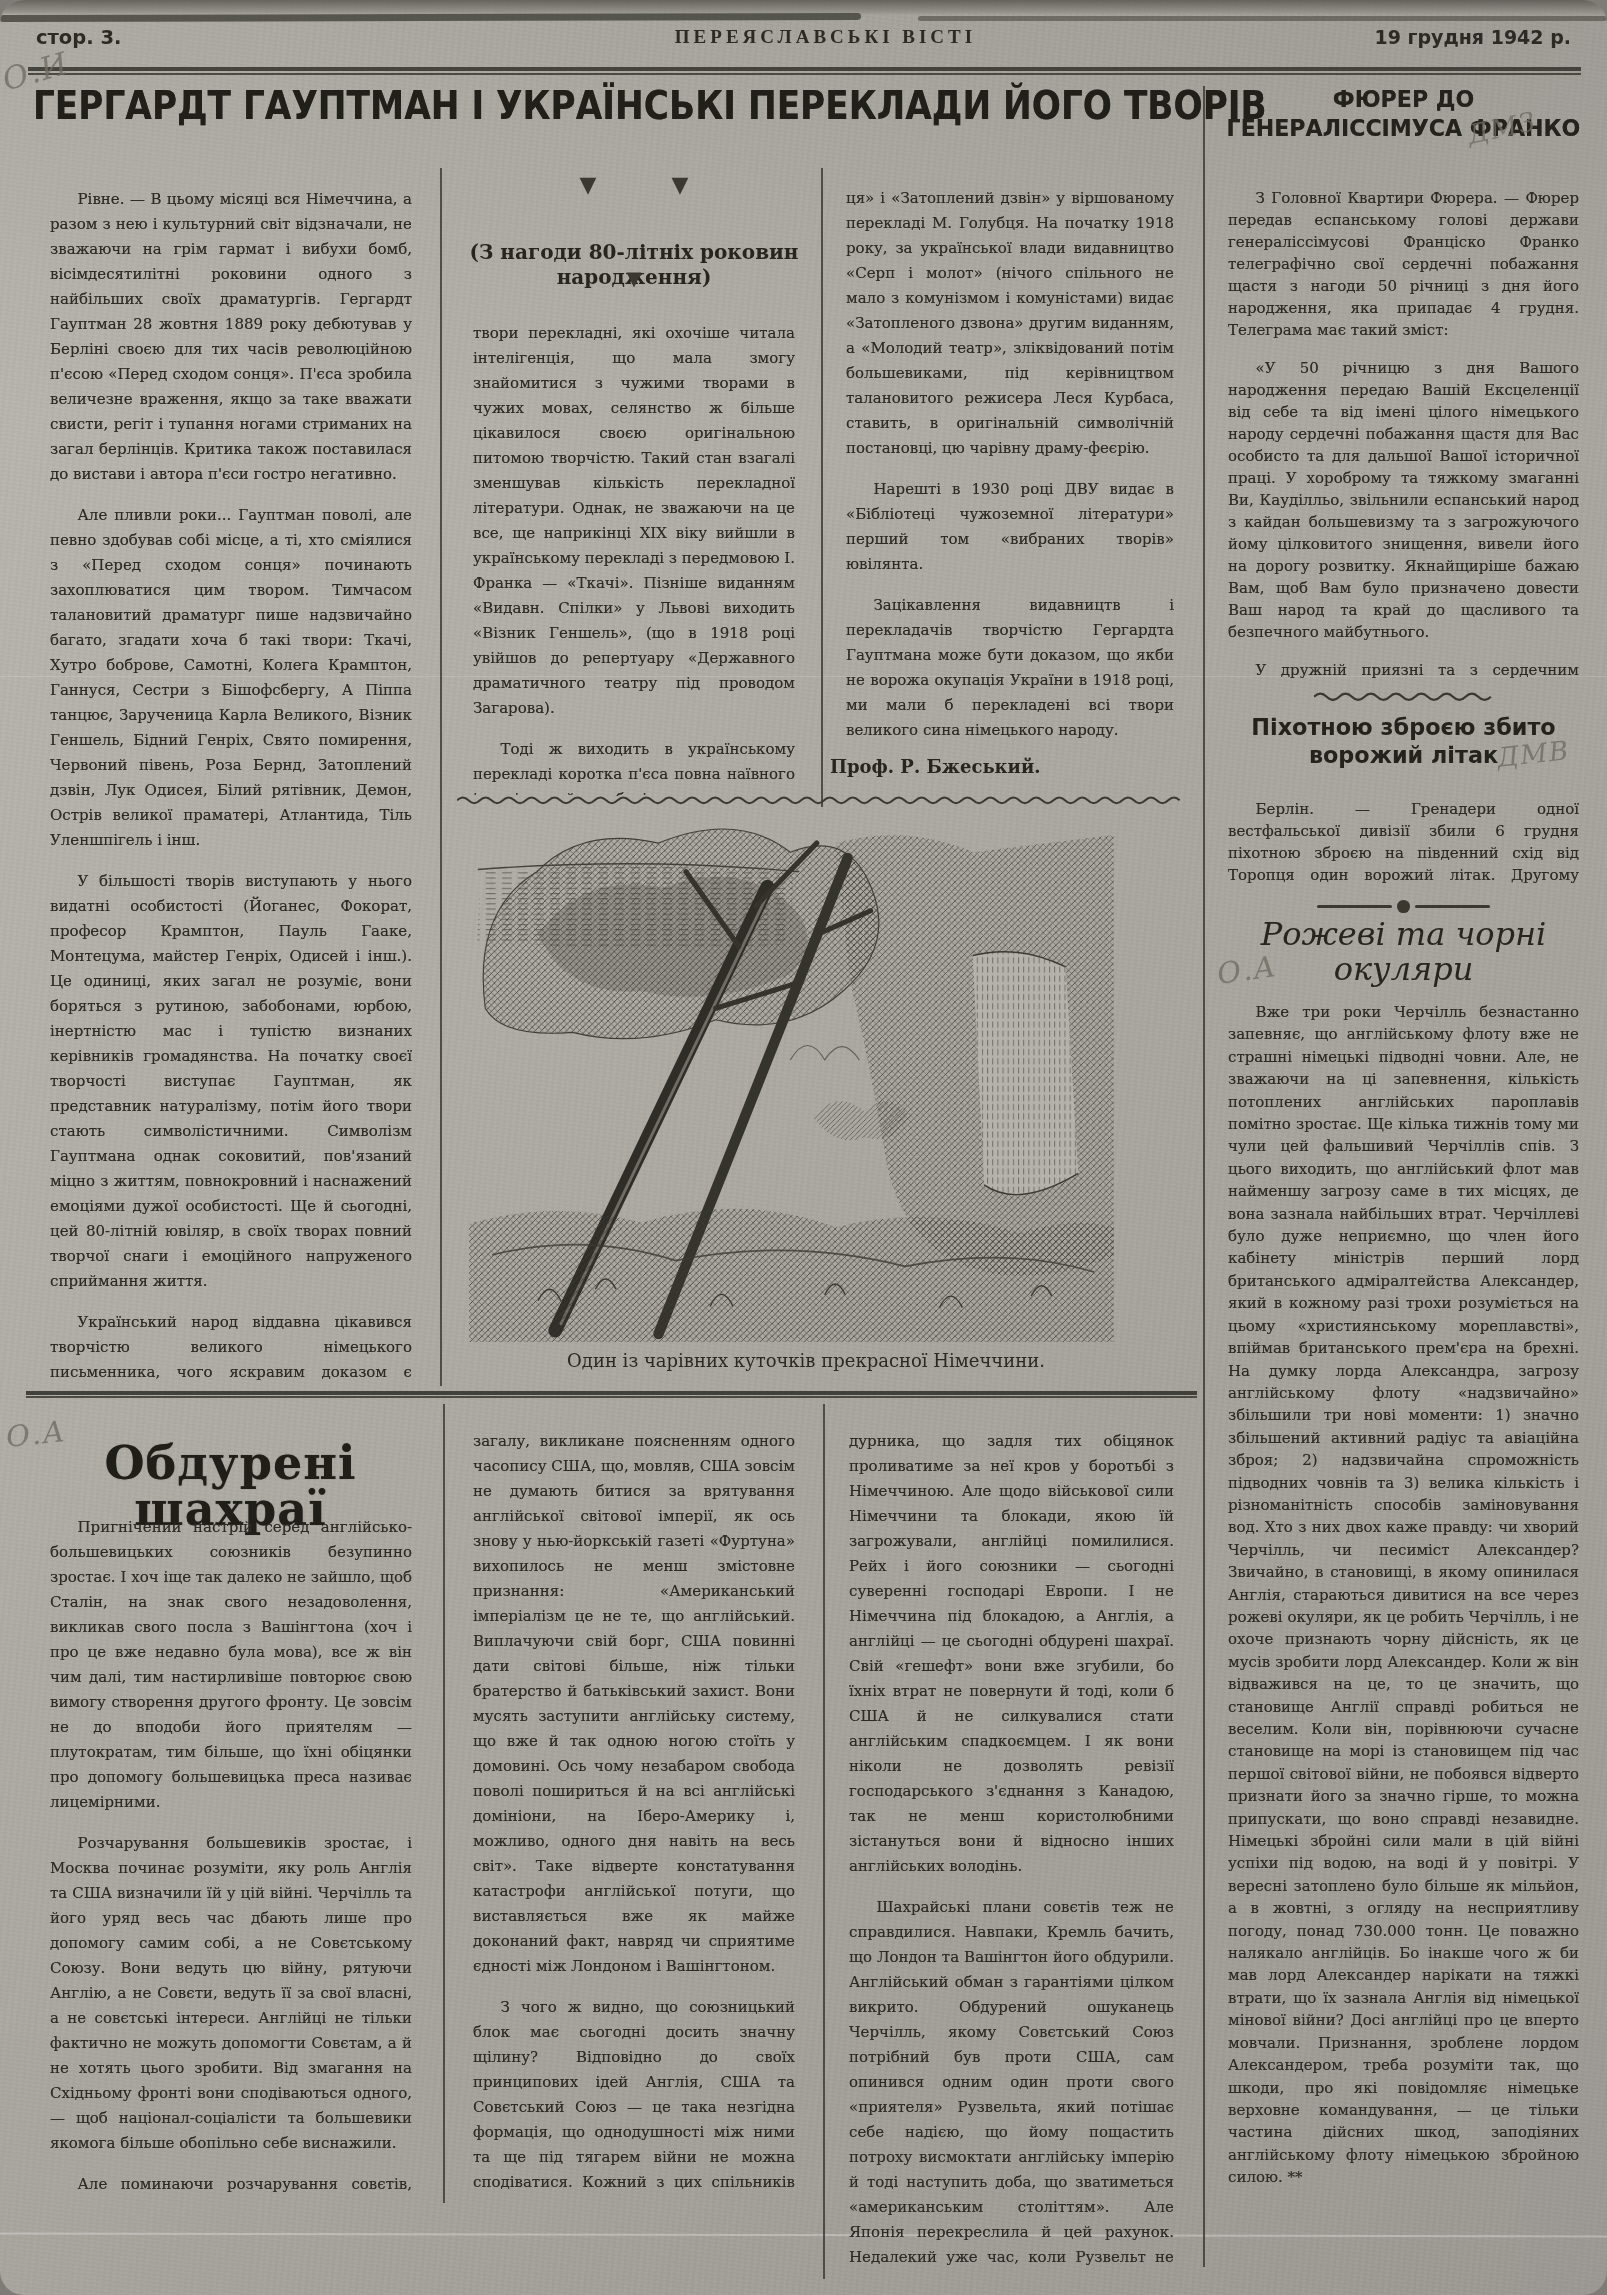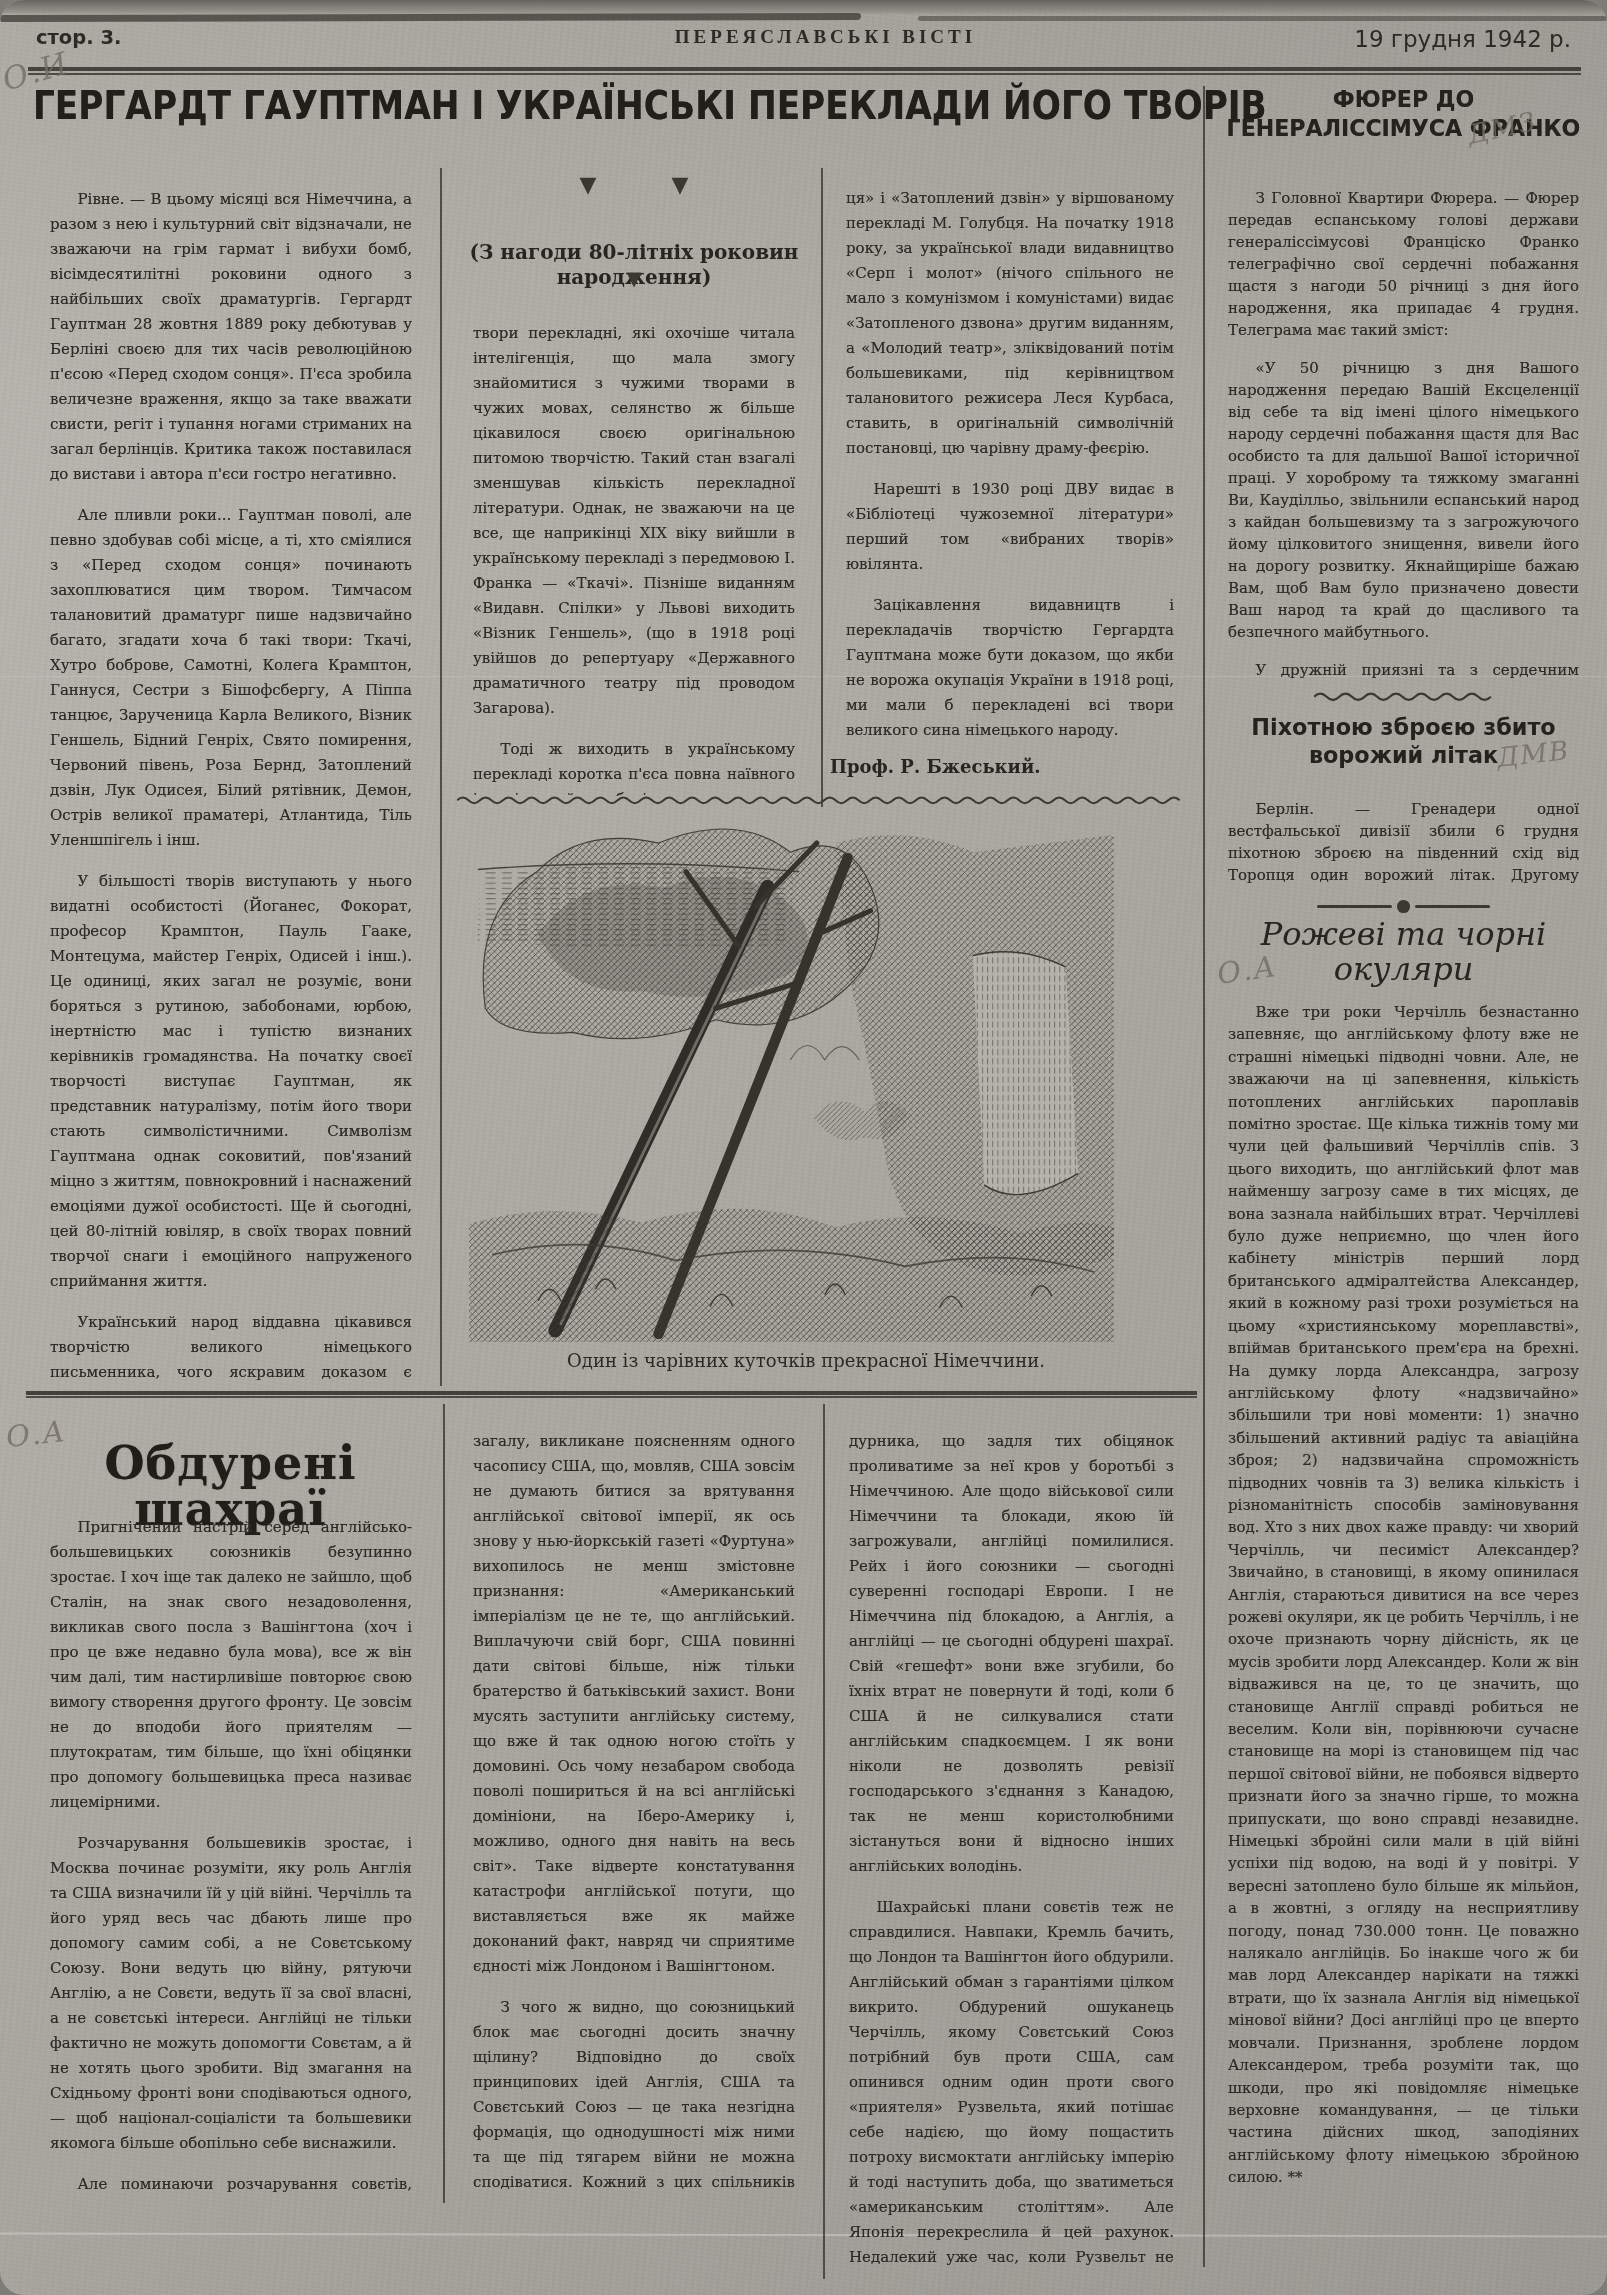--- a/index.html
+++ b/index.html
@@ -17,21 +17,21 @@
   
   .scan-top{position:absolute;top:0;left:0;width:100%;height:15px;background:linear-gradient(180deg,#55534d,#8f8d86 80%,transparent);opacity:.8;}
   .scan-streak1{position:absolute;top:13.8px;left:0;width:861px;height:6.9px;background:#3a3933;border-radius:4.6px;transform:skewY(-.15deg);opacity:.75;}
   .scan-streak2{position:absolute;top:16px;left:918px;width:689px;height:4.6px;background:#4a4841;border-radius:3.4px;opacity:.6;}
   .crease{position:absolute;top:2234px;left:0;width:100%;height:1.7px;background:rgba(255,255,255,.28);transform:rotate(.1deg);}
   .crease2{position:absolute;top:676px;left:0;width:100%;height:1.1px;background:rgba(255,255,255,.14);}
 
   
   .hdr-left{position:absolute;top:26.4px;left:36px;font-family:"DejaVu Sans",sans-serif;font-weight:bold;font-size:19.5px;color:#2b2a24;}
   .hdr-center{position:absolute;top:26.4px;left:0;width:100%;text-align:center;font-family:Liberation Serif, serif;font-weight:bold;font-size:19px;letter-spacing:4px;color:#2b2a24;margin-left:22px;}
-  .hdr-right{position:absolute;top:26.4px;right:36px;font-family:"DejaVu Sans",sans-serif;font-weight:normal;font-size:23px;color:#2b2a24;}
+  .hdr-right{position:absolute;top:26.4px;right:36px;font-family:"DejaVu Sans",sans-serif;font-weight:bold;font-size:19px;color:#2b2a24;}
   .header-rule{position:absolute;top:67px;left:27.5px;width:1553px;height:9.2px;opacity:.85;
     background:linear-gradient(180deg,#33312b 0 4px,transparent 4px 5.7px,#3b3931 5.7px 8px,transparent 8px);}
 
   
   .main-headline{position:absolute;top:86px;left:33px;width:1153px;font-family:"DejaVu Sans",sans-serif;
     font-weight:bold;font-size:39px;line-height:1.05;color:#201f1a;white-space:nowrap;
     transform:scaleX(.88);transform-origin:left top;letter-spacing:0;text-shadow:0 0 0.6px rgba(32,31,26,.6);}
   .franco-headline{position:absolute;top:85px;left:1212px;width:383px;text-align:center;font-family:"DejaVu Sans",sans-serif;
     font-weight:bold;font-size:23.5px;line-height:1.25;color:#23221d;transform:scaleX(.94);transform-origin:center top;text-shadow:0 0 0.6px rgba(32,31,26,.5);}
 

